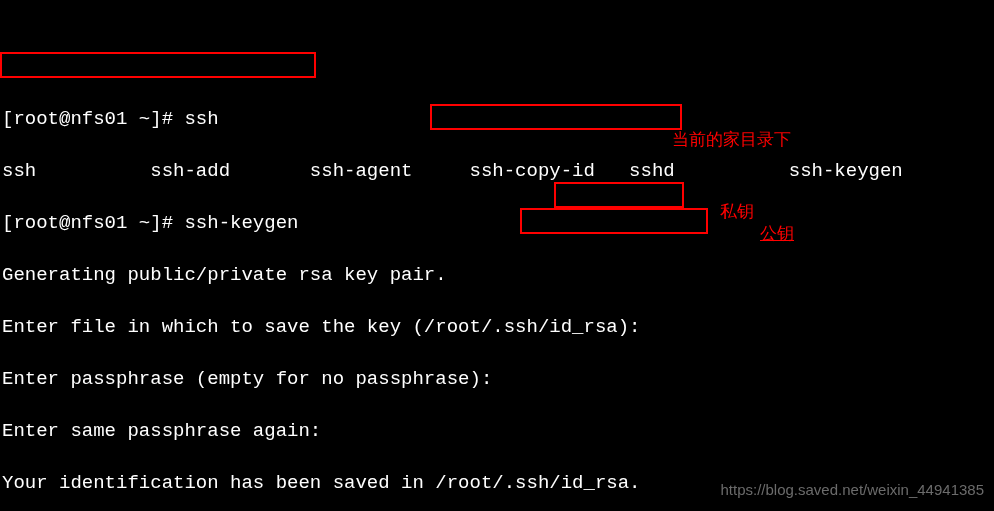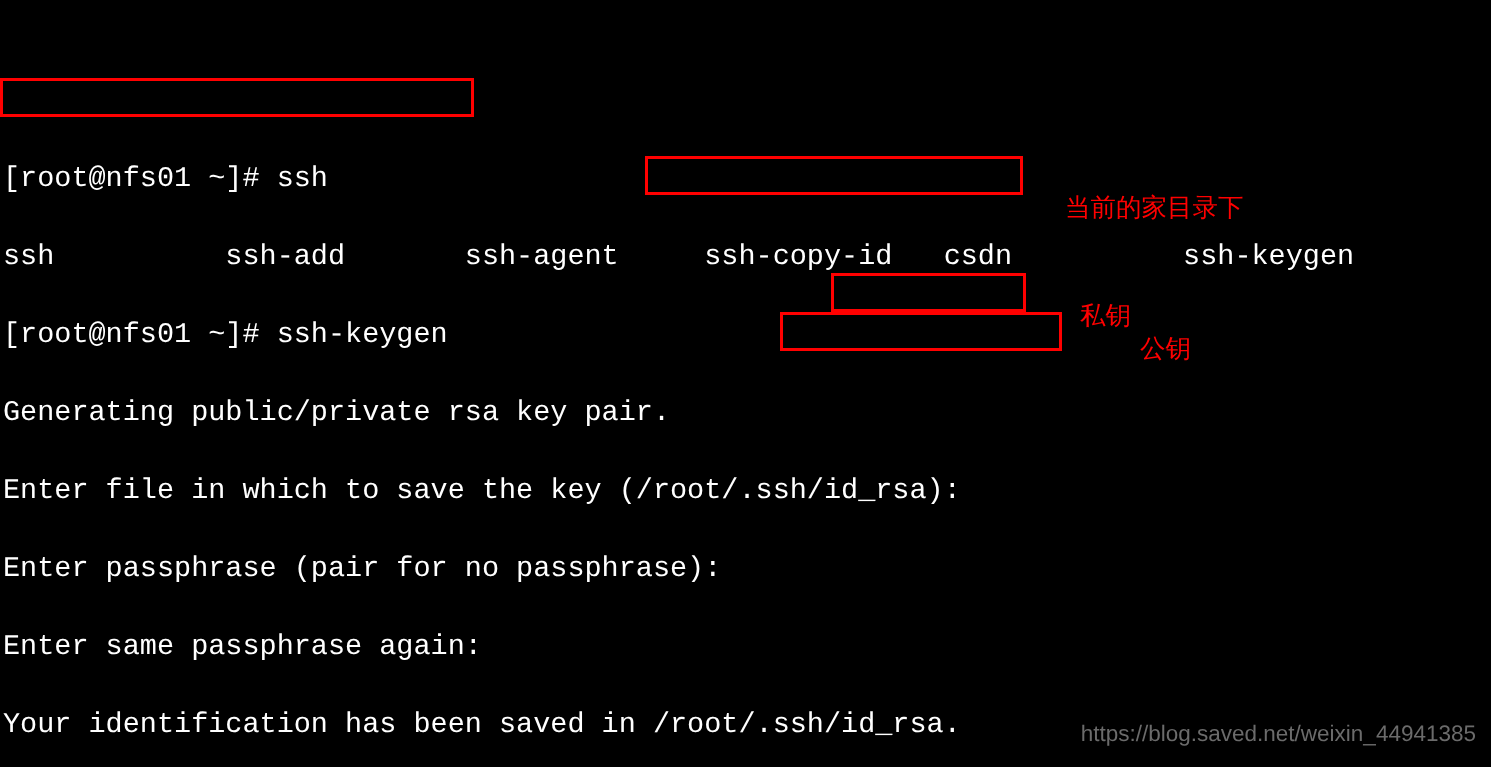--- a/index.html
+++ b/index.html
@@ -45,45 +45,45 @@
       font-family: Arial, sans-serif;
       opacity: 0.9;
     }
   </style>
 </head>
 <body>
 
 
 
 <div class="line"><span>[root@nfs01 ~]# ssh</span></div>
-<div class="line"><span>ssh          ssh-add       ssh-agent     ssh-copy-id   csdn          ssh-keygen   </span></div>
+<div class="line"><span>ssh          ssh-add       ssh-agent     ssh-copy-id   sshd          ssh-keygen   </span></div>
 <div class="line"><span>[root@nfs01 ~]# ssh-keygen</span></div>
 <div class="line"><span>Generating public/private rsa key pair.</span></div>
 <div class="line"><span>Enter file in which to save the key (/root/.ssh/id_rsa):</span></div>
-<div class="line"><span>Enter passphrase (pair for no passphrase):</span></div>
+<div class="line"><span>Enter passphrase (empty for no passphrase):</span></div>
 <div class="line"><span>Enter same passphrase again:</span></div>
 <div class="line"><span>Your identification has been saved in /root/.ssh/id_rsa.</span></div>
 
 
 
 
 
 
 
 
 
 
 
 
 
 <div class="red-box" style="top:52px;left:0px;width:316px;height:26px;"></div>
 <div class="red-box" style="top:104px;left:430px;width:252px;height:26px;"></div>
 <div class="red-box" style="top:182px;left:554px;width:130px;height:26px;"></div>
 <div class="red-box" style="top:208px;left:520px;width:188px;height:26px;"></div>
 
-<div class="red-label" style="top:128px;left:710px;">当前的家目录下</div>
+<div class="red-label" style="top:128px;left:672px;">当前的家目录下</div>
 <div class="red-label" style="top:200px;left:720px;">私钥</div>
-<div class="red-label" style="top:222px;left:760px;">公钥</div>
+<div class="red-label" style="top:222px;left:760px;text-decoration:underline;">公钥</div>
 
 <div class="watermark">https://blog.saved.net/weixin_44941385</div>
 
 
 
 
 </body></html>

